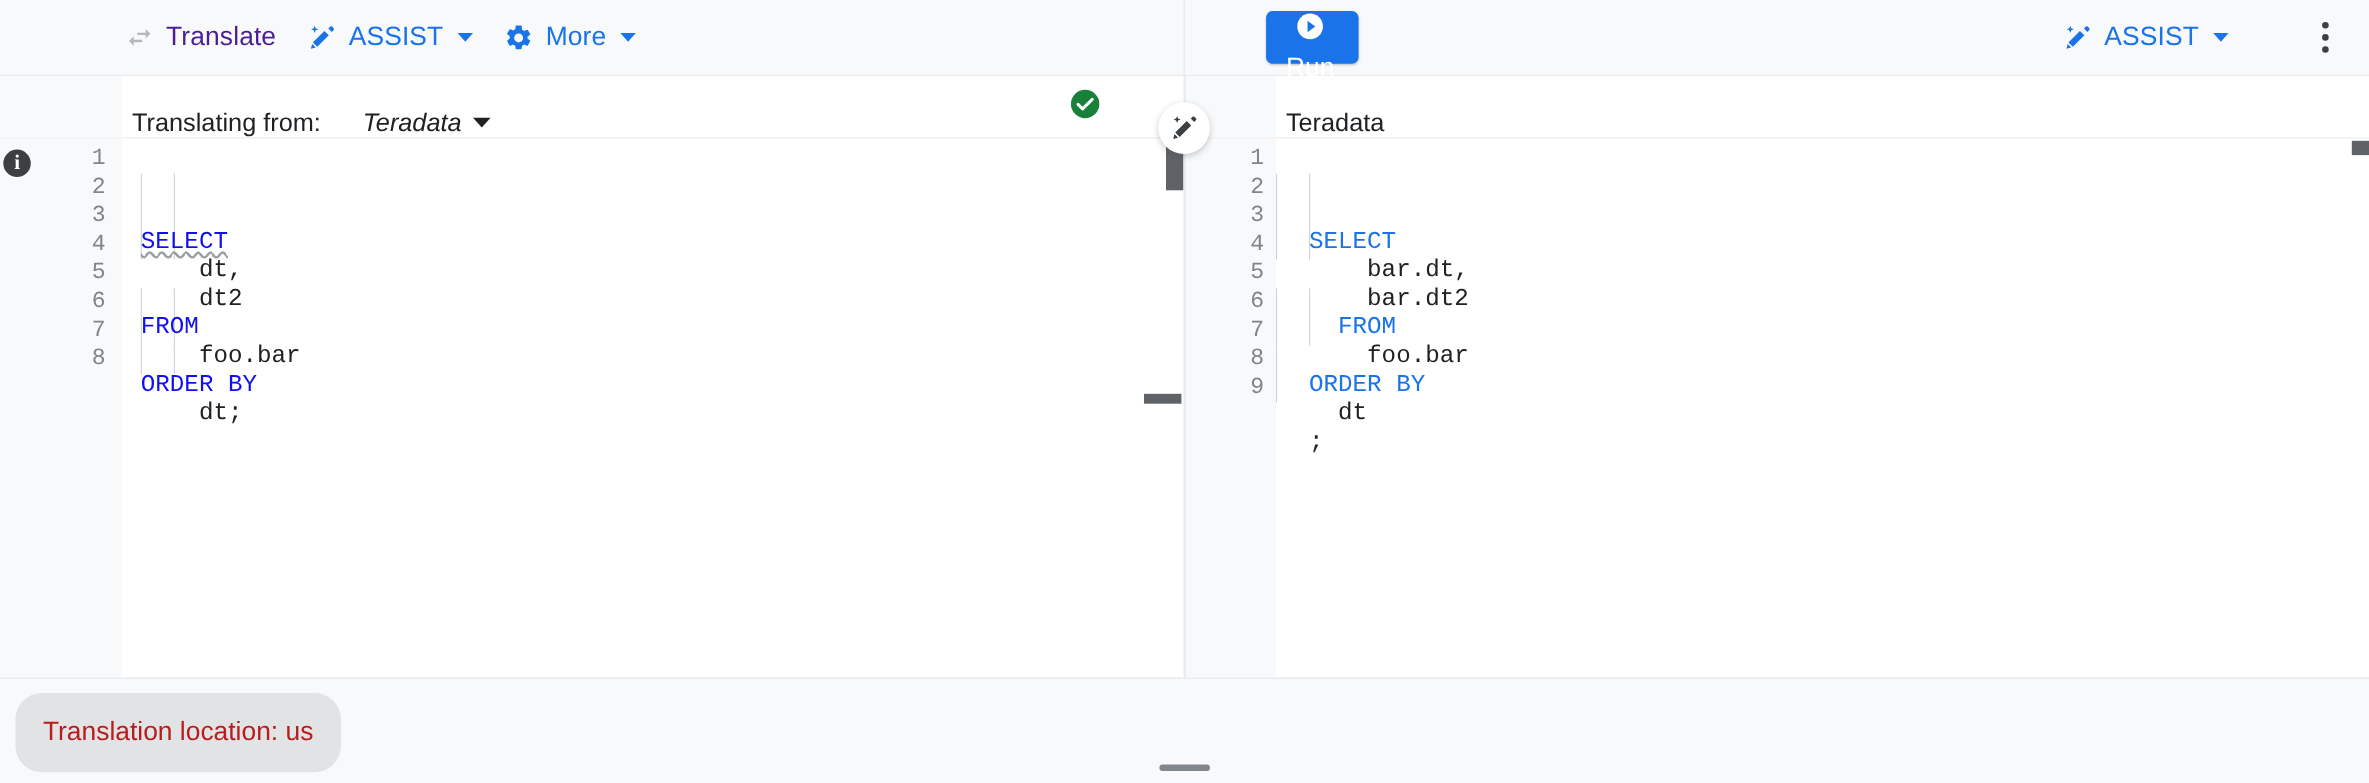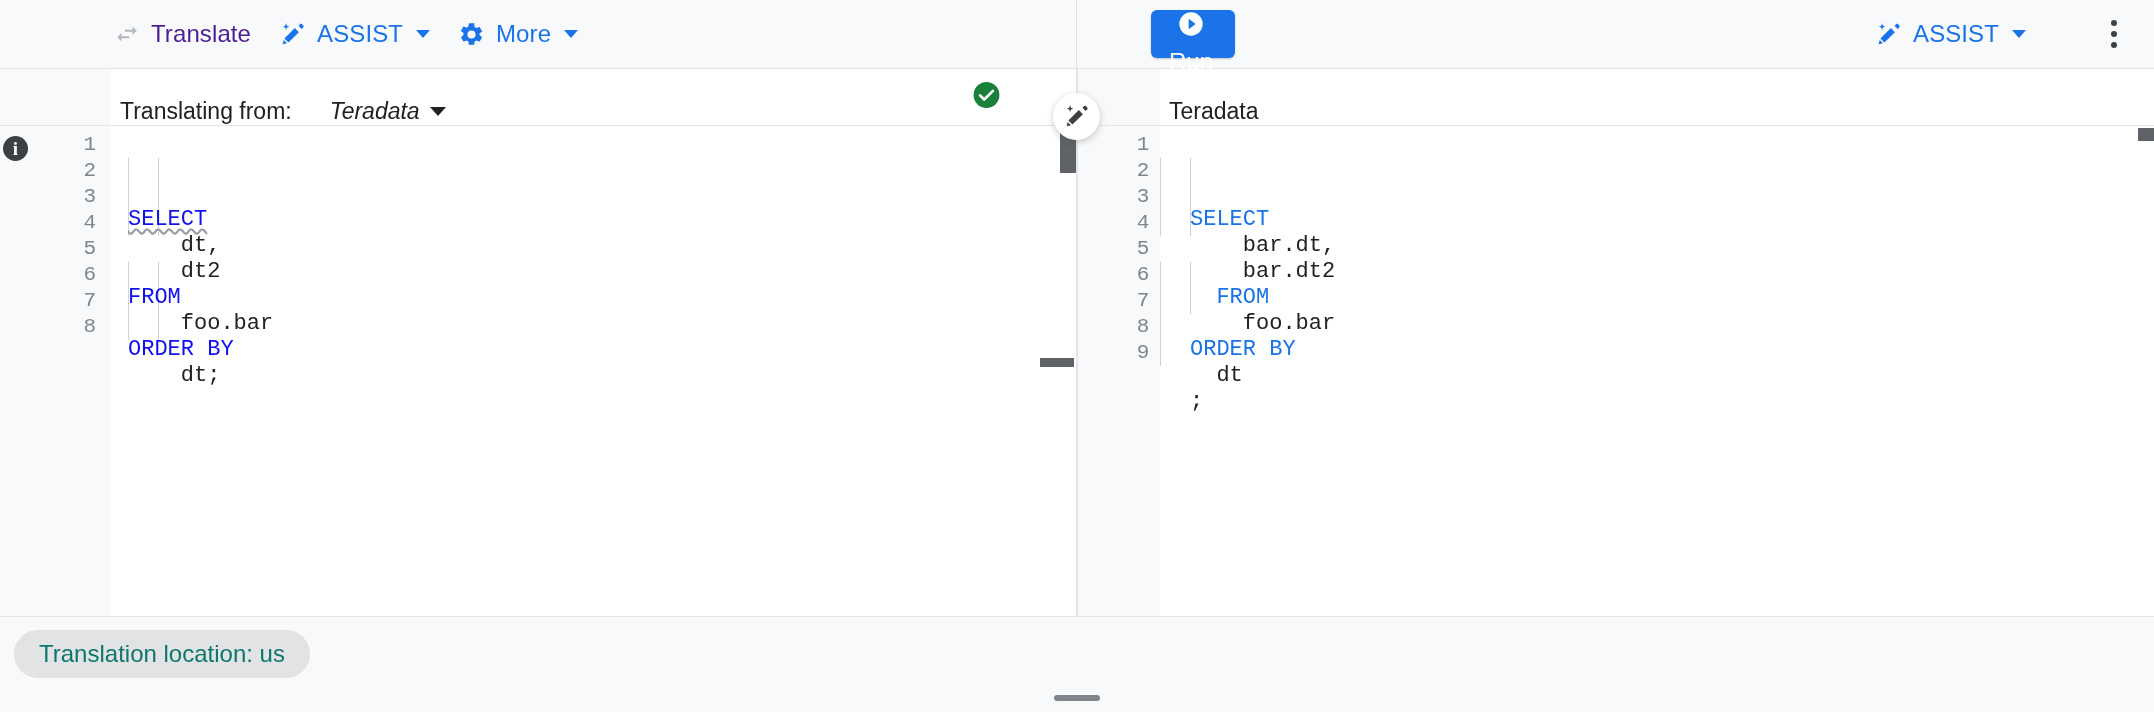--- a/index.html
+++ b/index.html
@@ -134,21 +134,21 @@
   }
 
   
   .footer{
     height:95px;min-height:95px;background:#f8f9fa;
     display:flex;align-items:flex-start;position:relative;
     border-top:1px solid #e3e5e8;
   }
   .chip{
     margin:13px 0 0 14px;height:48px;display:flex;align-items:center;
-    padding:0 25px;border-radius:24px;background:#e1e3e4;color:#0f766e;
+    padding:12px 25px;border-radius:24px;background:#e1e3e4;color:#b91c1c;
     font-size:24px;white-space:nowrap;
   }
   .grip{
     position:absolute;left:50%;transform:translateX(-50%);bottom:11px;
     width:46px;height:6px;border-radius:3px;background:#80868b;cursor:row-resize;
   }
 </style>
 </head>
 <body>
 

